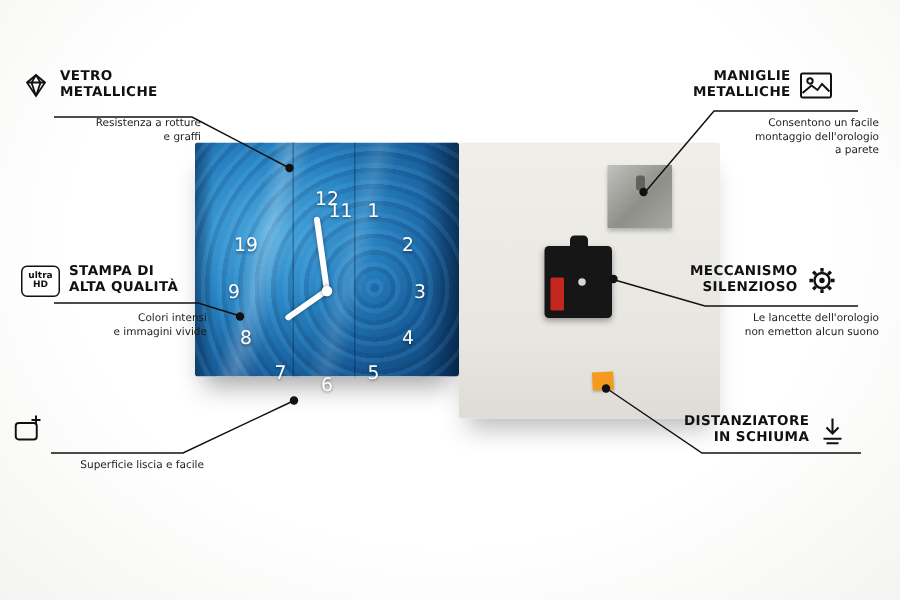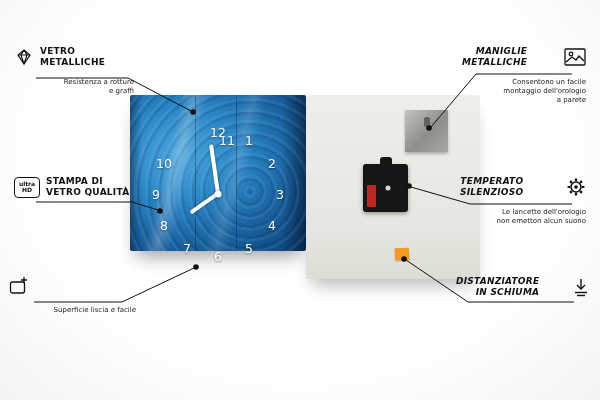--- a/index.html
+++ b/index.html
@@ -64,21 +64,21 @@
   .mechanism .tab{position:absolute;left:50%;top:-7px;width:12px;height:8px;transform:translateX(-50%);background:#161616;border-radius:3px 3px 0 0;}
   .mechanism .battery{position:absolute;left:4px;bottom:5px;width:9px;height:22px;background:#c4271f;border-radius:1px;}
   .mechanism .spindle{position:absolute;left:55%;top:50%;width:5px;height:5px;border-radius:50%;background:#d8d8d8;transform:translate(-50%,-50%);}
   .foam{
     position:absolute;left:89px;top:153px;width:14px;height:12px;background:#f59a1e;
     transform:rotate(-3deg);box-shadow:0 1px 2px rgba(0,0,0,.25);
   }
   
   .callout{position:absolute;}
   .callout .head{display:flex;align-items:center;gap:6px;}
-  .callout.rt .head{justify-content:space-between;font-style:italic;}
+  .callout.rt .head{justify-content:flex-start;}
   .callout h3{
     margin:0;font-size:9px;line-height:11px;font-weight:700;letter-spacing:.25px;
     white-space:pre-line;
   }
   .callout.rt h3{text-align:right;}
   .callout .sub{
     margin:10px 0 0 0;font-size:7px;line-height:9px;text-align:right;
     white-space:pre-line;color:#1c1c1c;
   }
   .c-tl{left:14px;top:46px;width:120px;}
@@ -109,21 +109,21 @@
     <span class="num n12">12</span>
     <span class="num n1">1</span>
     <span class="num n2">2</span>
     <span class="num n3">3</span>
     <span class="num n4">4</span>
     <span class="num n5">5</span>
     <span class="num n6">6</span>
     <span class="num n7">7</span>
     <span class="num n8">8</span>
     <span class="num n9">9</span>
-    <span class="num n10">10</span>
+    <span class="num n10">19</span>
     <span class="num n11">11</span>
     <div class="hand minute"></div>
     <div class="hand hour"></div>
     <div class="center-cap"></div>
   </div>
 
   <div class="clock-back">
     <div class="hanger">
       <div class="slot"></div>
     </div>
@@ -150,22 +150,24 @@
 e graffi</p>
   </div>
 
   <div class="callout c-ml">
     <div class="head">
       <span class="icon-box uhd">
         <span>ultra</span>
         <span>HD</span>
       </span>
       <h3>STAMPA DI
-VETRO QUALITÀ</h3>
-    </div>
+ALTA QUALITÀ</h3>
+    </div>
+    <p class="sub">Colori intensi
+e immagini vivide</p>
   </div>
 
   <div class="callout c-bl">
     <div class="head">
       <span class="icon-box">
         <svg width="20" height="20" viewBox="0 0 20 20" fill="none" stroke="#111" stroke-width="1.3">
           <rect x="2.5" y="6" width="14" height="11" rx="2"></rect>
           <path d="M16 1 V7 M13 4 H19"></path>
         </svg>
       </span>
@@ -185,21 +187,21 @@
         </svg>
       </span>
     </div>
     <p class="sub">Consentono un facile
 montaggio dell'orologio
 a parete</p>
   </div>
 
   <div class="callout c-mr rt">
     <div class="head">
-      <h3>TEMPERATO
+      <h3>MECCANISMO
 SILENZIOSO</h3>
       <span class="icon-box">
         <svg width="20" height="20" viewBox="0 0 20 20" fill="none" stroke="#111">
           <circle cx="10" cy="10" r="5" stroke-width="1.6"></circle>
           <circle cx="10" cy="10" r="1.8" fill="#111" stroke="none"></circle>
           <g stroke-width="2.2">
             <path d="M10 4.2 V1.6 M10 15.8 V18.4 M4.2 10 H1.6 M15.8 10 H18.4"></path>
             <path d="M5.9 5.9 L4.1 4.1 M14.1 14.1 L15.9 15.9 M14.1 5.9 L15.9 4.1 M5.9 14.1 L4.1 15.9"></path>
           </g>
         </svg>

